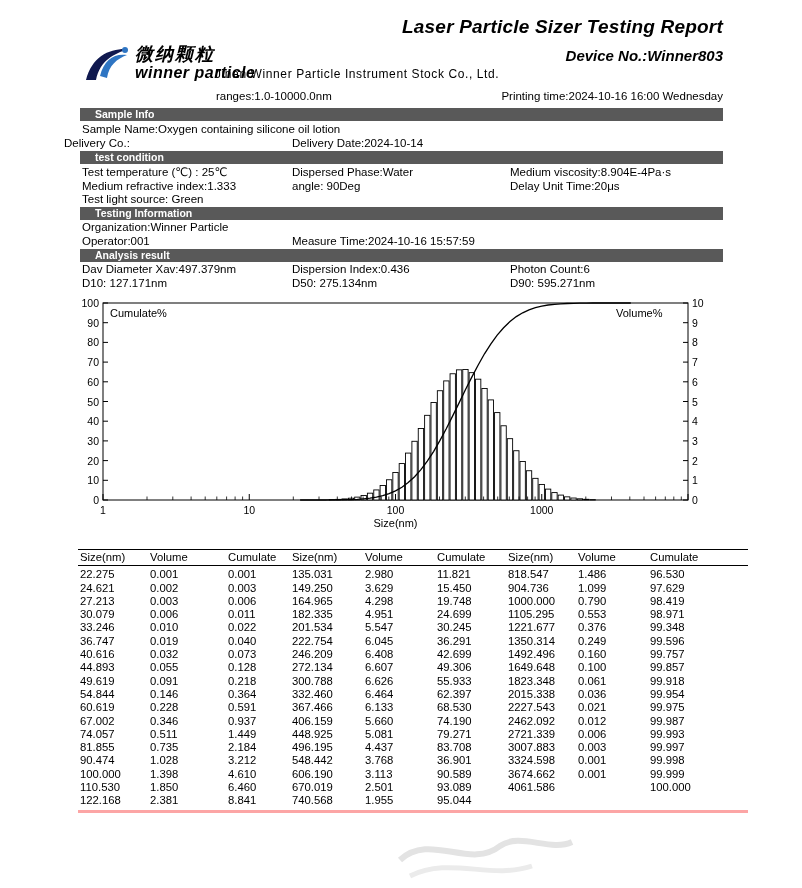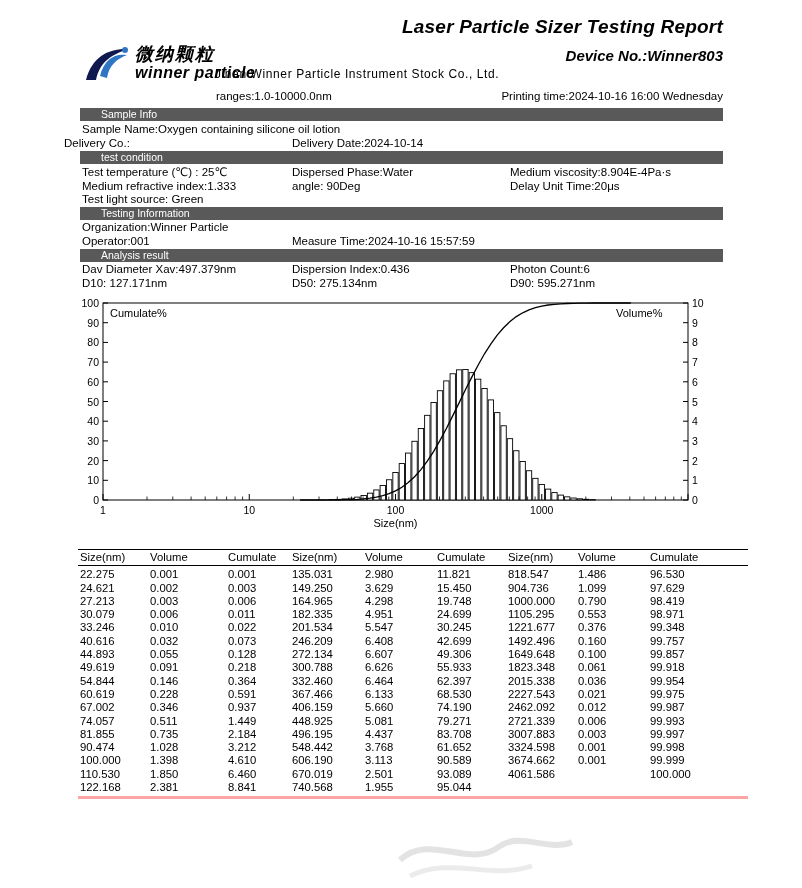--- a/index.html
+++ b/index.html
@@ -5,21 +5,21 @@
   * { margin:0; padding:0; box-sizing:border-box; }
   html,body { background:#ffffff; }
   body { font-family:"Liberation Sans","DejaVu Sans",sans-serif; color:#000; }
   .page { position:relative; width:802px; height:888px; background:#fff; overflow:hidden; }
   .abs { position:absolute; }
   .f { position:absolute; font-size:11.5px; line-height:13px; white-space:nowrap; }
   .title { position:absolute; font-size:19px; font-weight:bold; font-style:italic; letter-spacing:0.2px; white-space:nowrap; }
   .device { position:absolute; font-size:15px; font-weight:bold; font-style:italic; white-space:nowrap; }
   .company { position:absolute; font-size:12px; letter-spacing:0.6px; white-space:nowrap; }
   .bar { position:absolute; left:80px; width:643px; height:13px; background:#595959; color:#fff;
-         font-size:10.5px; line-height:13px; padding-left:21px; white-space:nowrap; }
+         font-size:10.5px; line-height:13px; padding-left:15px; white-space:nowrap;font-weight:bold; }
   .logo { position:absolute; display:flex; align-items:flex-start; gap:5px; }
   .logo-cn { font-size:18px; font-weight:bold; font-style:italic; letter-spacing:2px; line-height:20px; }
   .logo-en { font-size:16px; font-weight:bold; font-style:italic; letter-spacing:0.5px; text-align:center; }
   .chart { position:absolute; left:78px; top:293px; width:690px; height:250px; }
   .chart svg { position:absolute; left:0; top:0; }
   .ytick { position:absolute; font-size:10.5px; line-height:12px; }
   .ytick.left { left:0; width:21px; text-align:right; }
   .ytick.right { left:614px; text-align:left; }
   .xtick { position:absolute; top:211px; width:40px; text-align:center; font-size:10.5px; }
   .axis-title { position:absolute; font-size:11px; white-space:nowrap; }
@@ -287,20 +287,31 @@
           <div class="tcell">0.010</div>
           <div class="tcell">0.022</div>
           <div class="tcell">201.534</div>
           <div class="tcell">5.547</div>
           <div class="tcell">30.245</div>
           <div class="tcell">1221.677</div>
           <div class="tcell">0.376</div>
           <div class="tcell">99.348</div>
         </div>
         <div class="trow">
+          <div class="tcell">36.747</div>
+          <div class="tcell">0.019</div>
+          <div class="tcell">0.040</div>
+          <div class="tcell">222.754</div>
+          <div class="tcell">6.045</div>
+          <div class="tcell">36.291</div>
+          <div class="tcell">1350.314</div>
+          <div class="tcell">0.249</div>
+          <div class="tcell">99.596</div>
+        </div>
+        <div class="trow">
           <div class="tcell">40.616</div>
           <div class="tcell">0.032</div>
           <div class="tcell">0.073</div>
           <div class="tcell">246.209</div>
           <div class="tcell">6.408</div>
           <div class="tcell">42.699</div>
           <div class="tcell">1492.496</div>
           <div class="tcell">0.160</div>
           <div class="tcell">99.757</div>
         </div>
@@ -380,21 +391,21 @@
           <div class="tcell">3007.883</div>
           <div class="tcell">0.003</div>
           <div class="tcell">99.997</div>
         </div>
         <div class="trow">
           <div class="tcell">90.474</div>
           <div class="tcell">1.028</div>
           <div class="tcell">3.212</div>
           <div class="tcell">548.442</div>
           <div class="tcell">3.768</div>
-          <div class="tcell">61.652</div>
+          <div class="tcell">36.901</div>
           <div class="tcell">3324.598</div>
           <div class="tcell">0.001</div>
           <div class="tcell">99.998</div>
         </div>
         <div class="trow">
           <div class="tcell">100.000</div>
           <div class="tcell">1.398</div>
           <div class="tcell">4.610</div>
           <div class="tcell">606.190</div>
           <div class="tcell">3.113</div>

